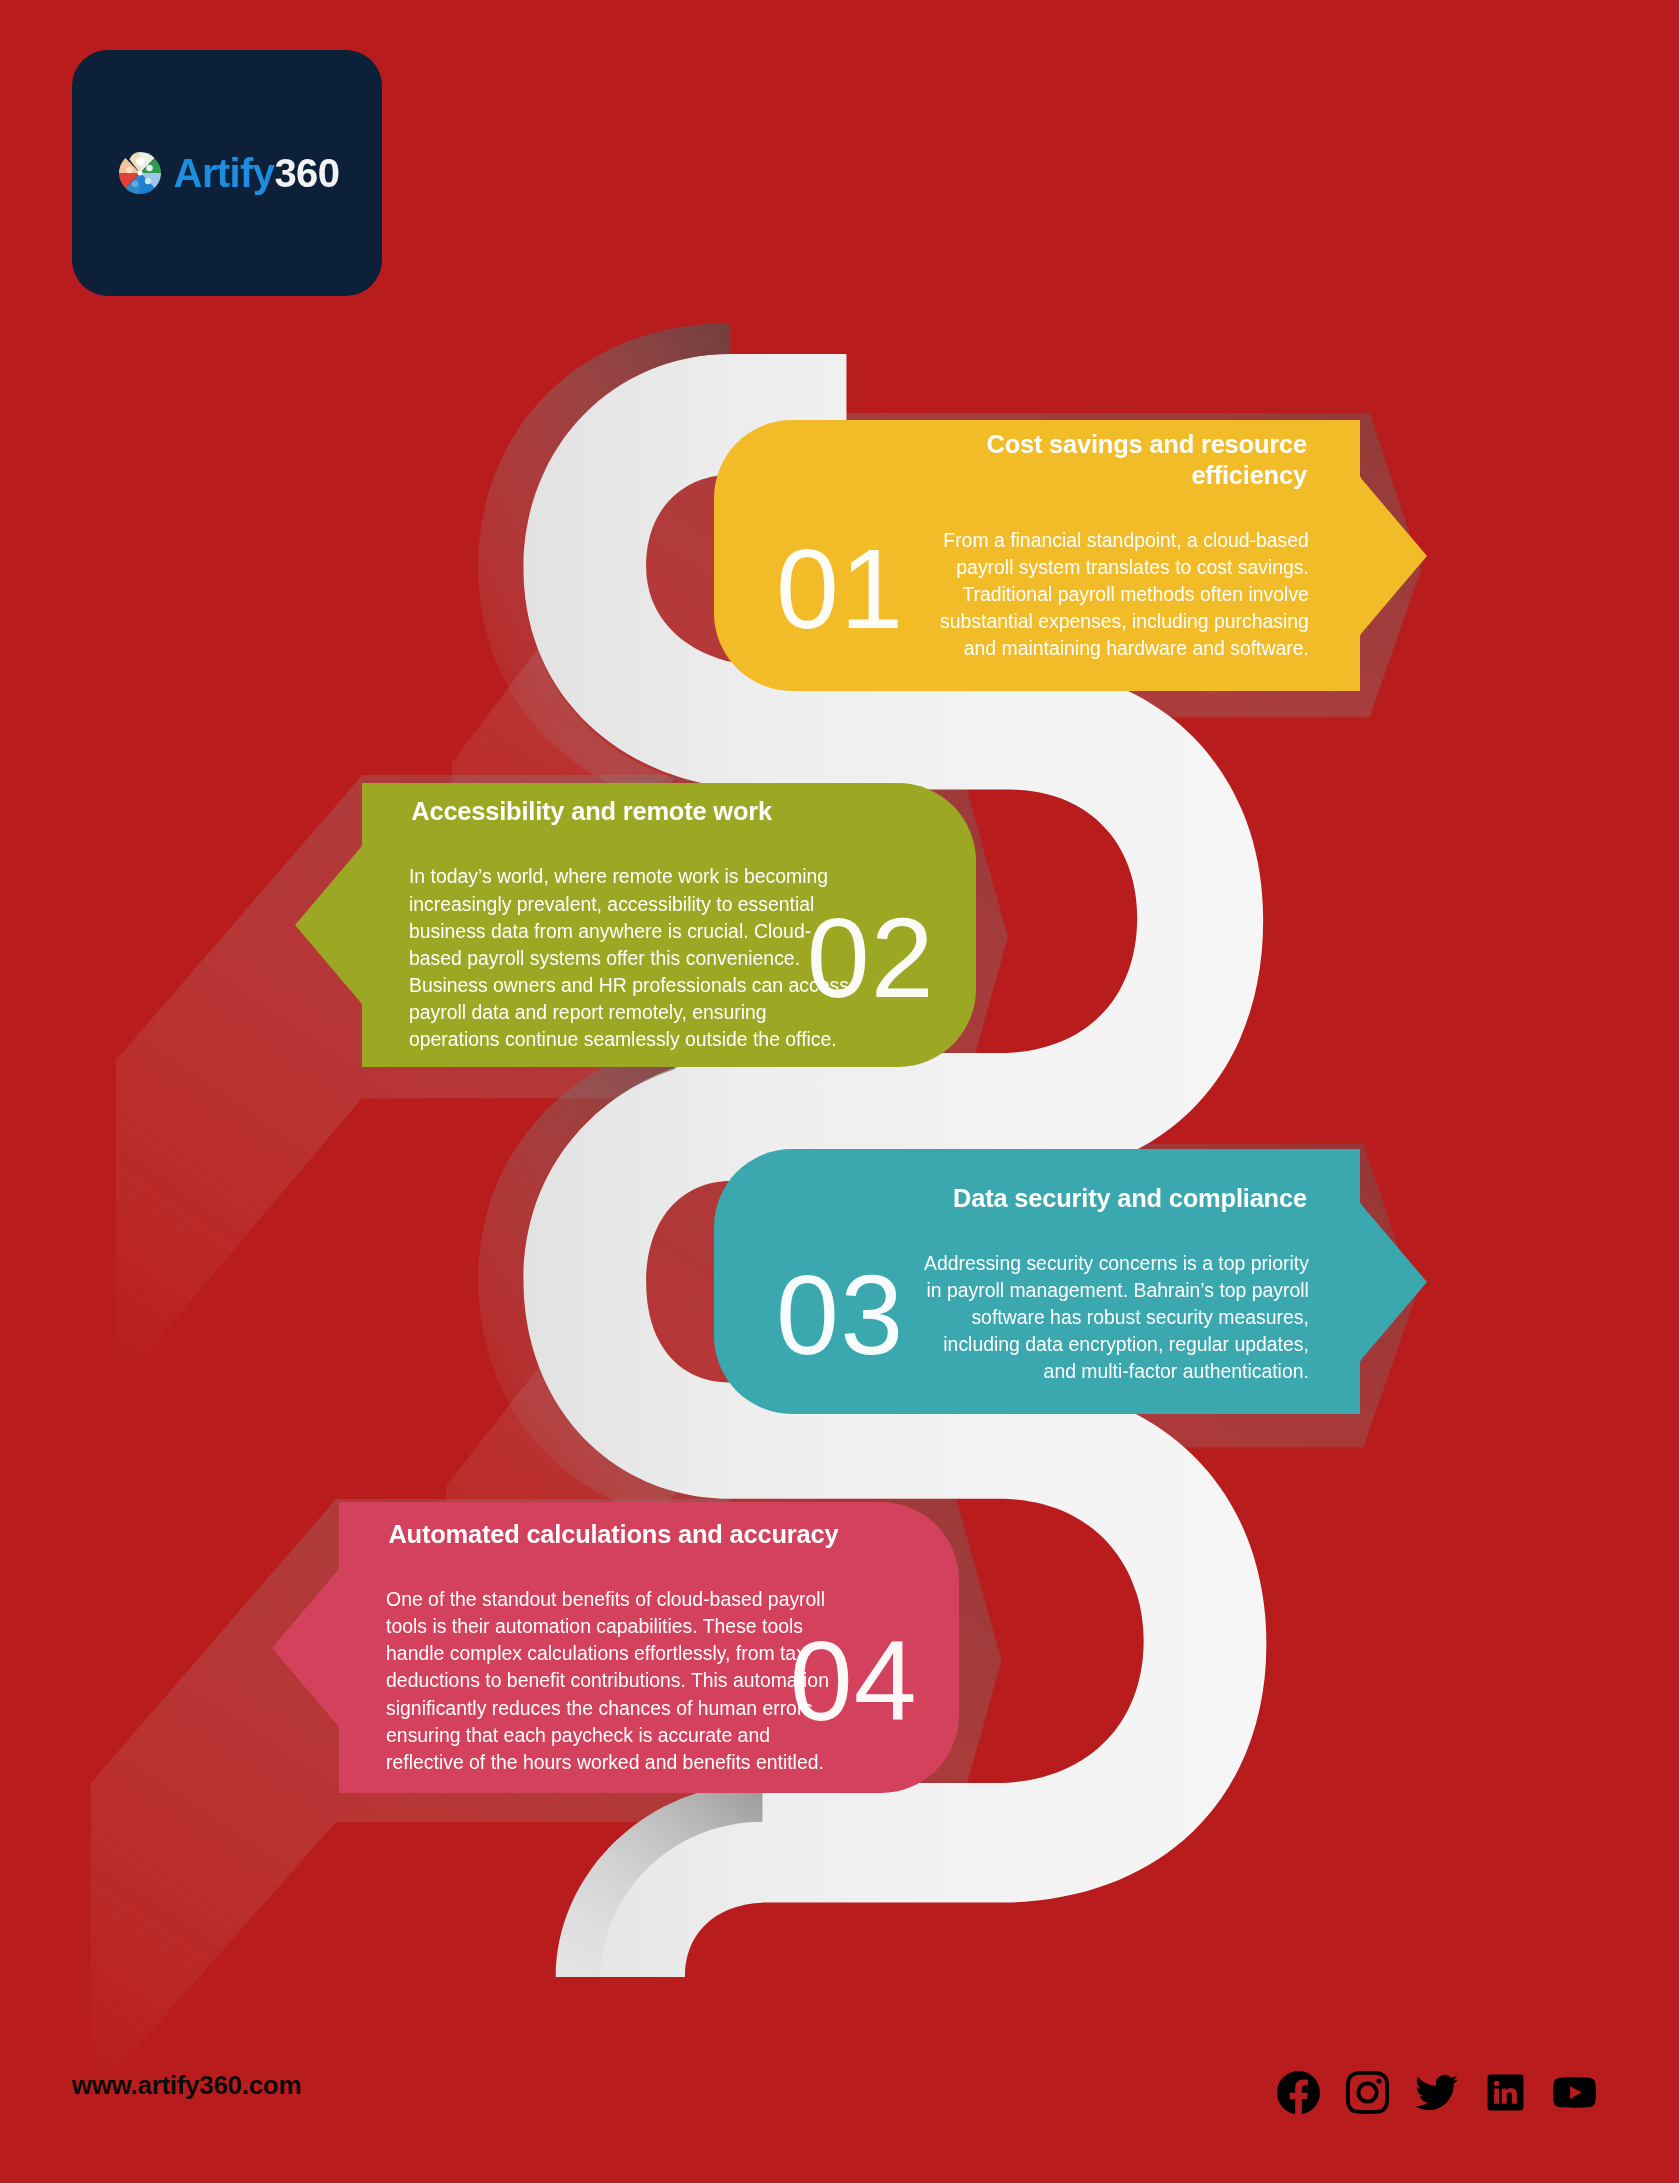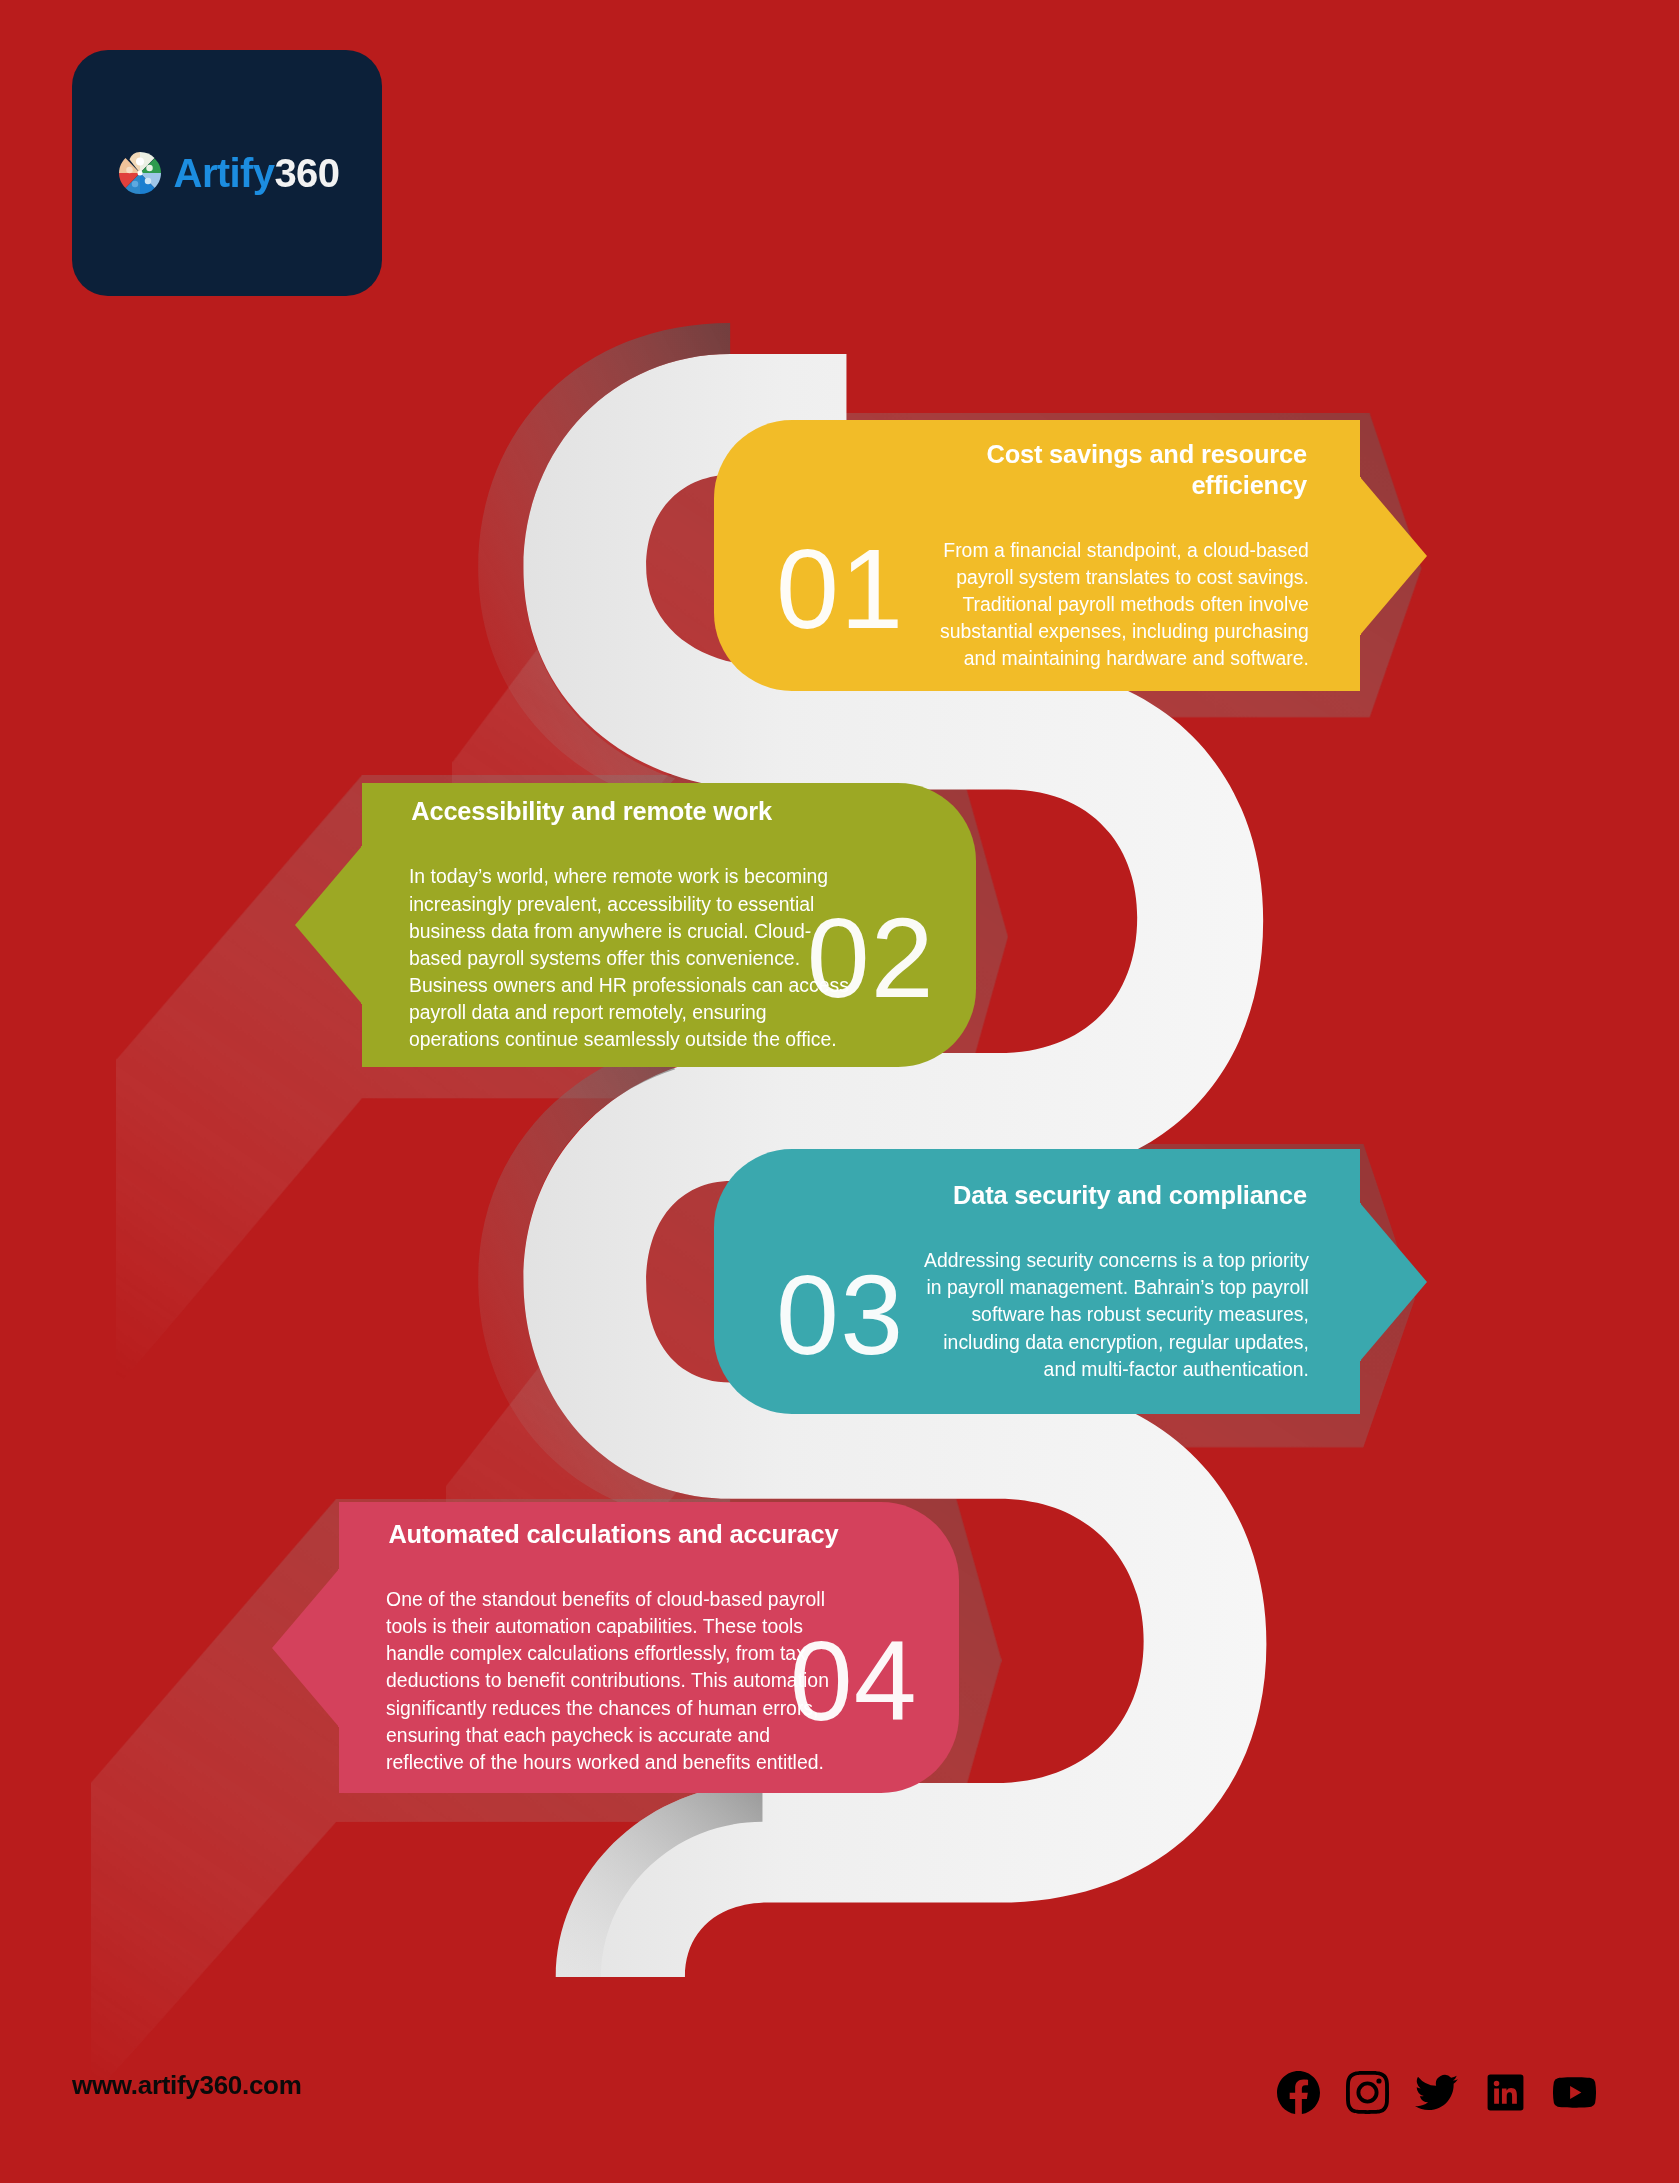--- a/index.html
+++ b/index.html
@@ -139,21 +139,21 @@
     font-size:20px;
     line-height:1.36;
     position:relative; z-index:3;
     transform:scaleX(0.97);
   }
   .card.right .card-heading,
   .card.right .card-text{ text-align:right; }
   .card.left  .card-heading,
   .card.left  .card-text{ text-align:left; }
 
-  .card.right .card-content{ padding-left:194px; padding-right:45px; }
+  .card.right .card-content{ padding-left:194px; padding-right:45px;justify-content:flex-end; }
   .card.left  .card-content{ padding-right:110px; padding-left:40px; }
 
   .card-number{
     position:absolute;
     top:50%;
     transform:translateY(-46%);
     font-size:113px;
     line-height:1;
     font-weight:300;
     color:#FFFFFF;

